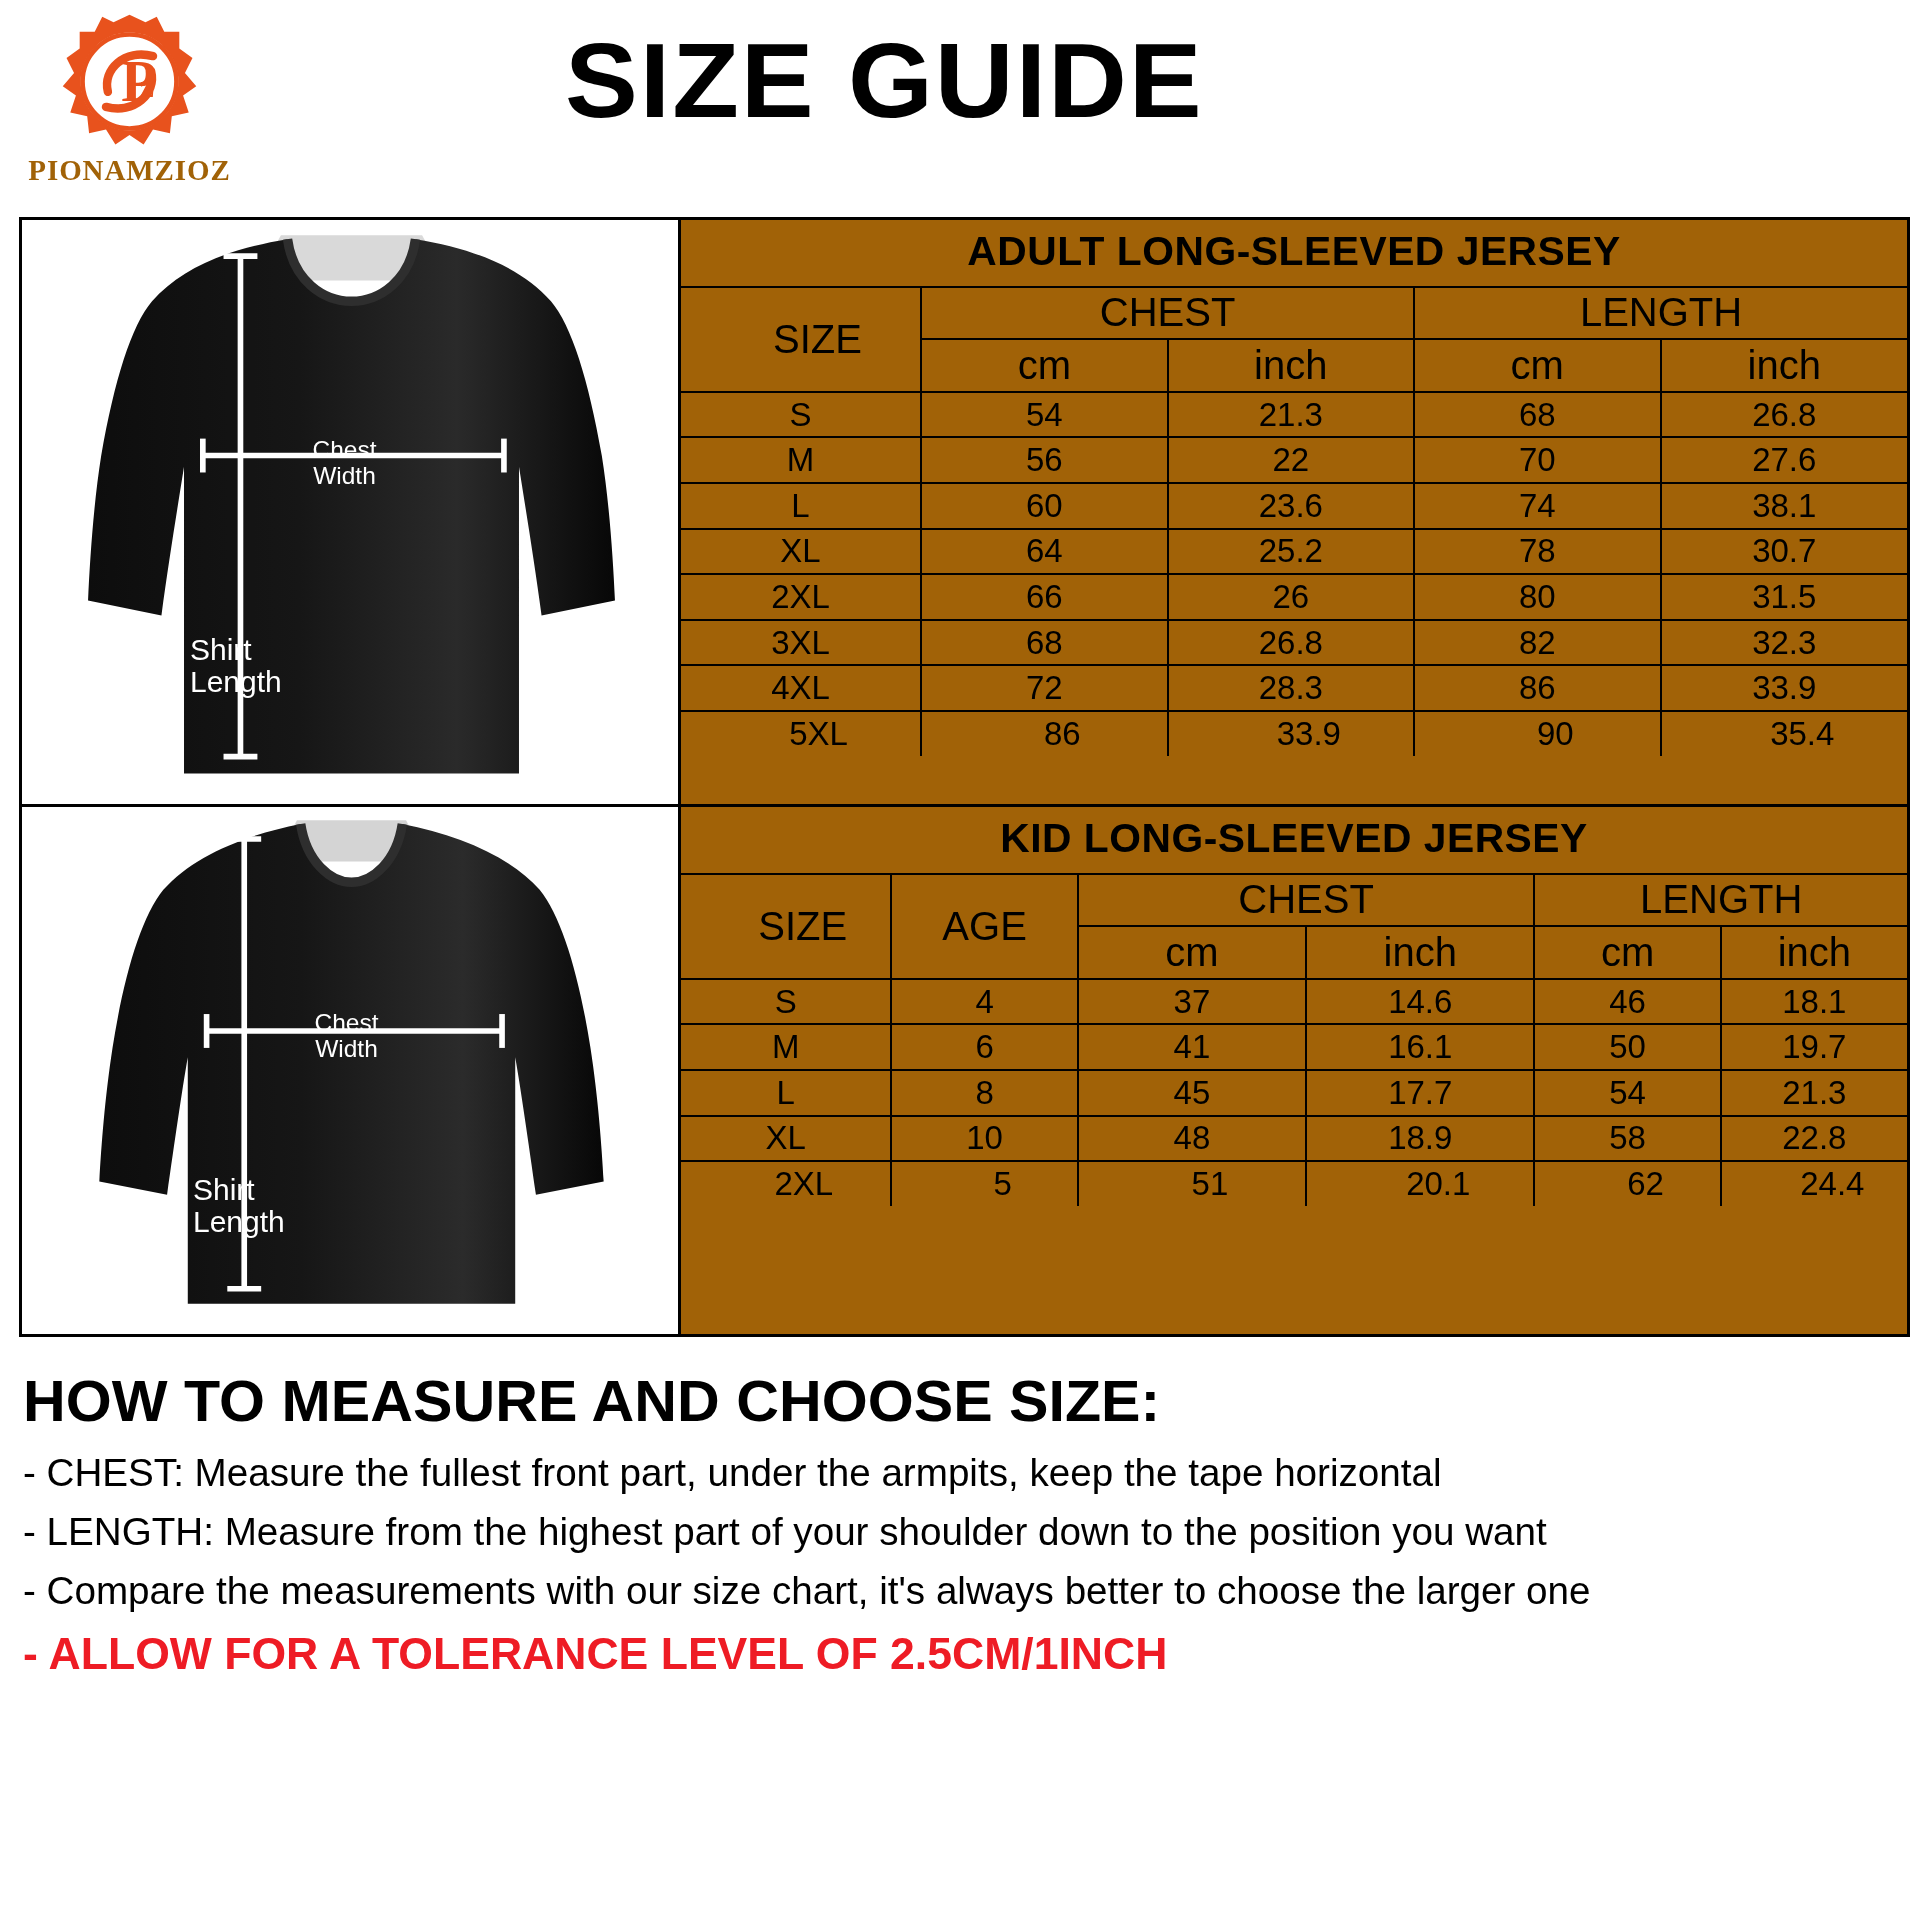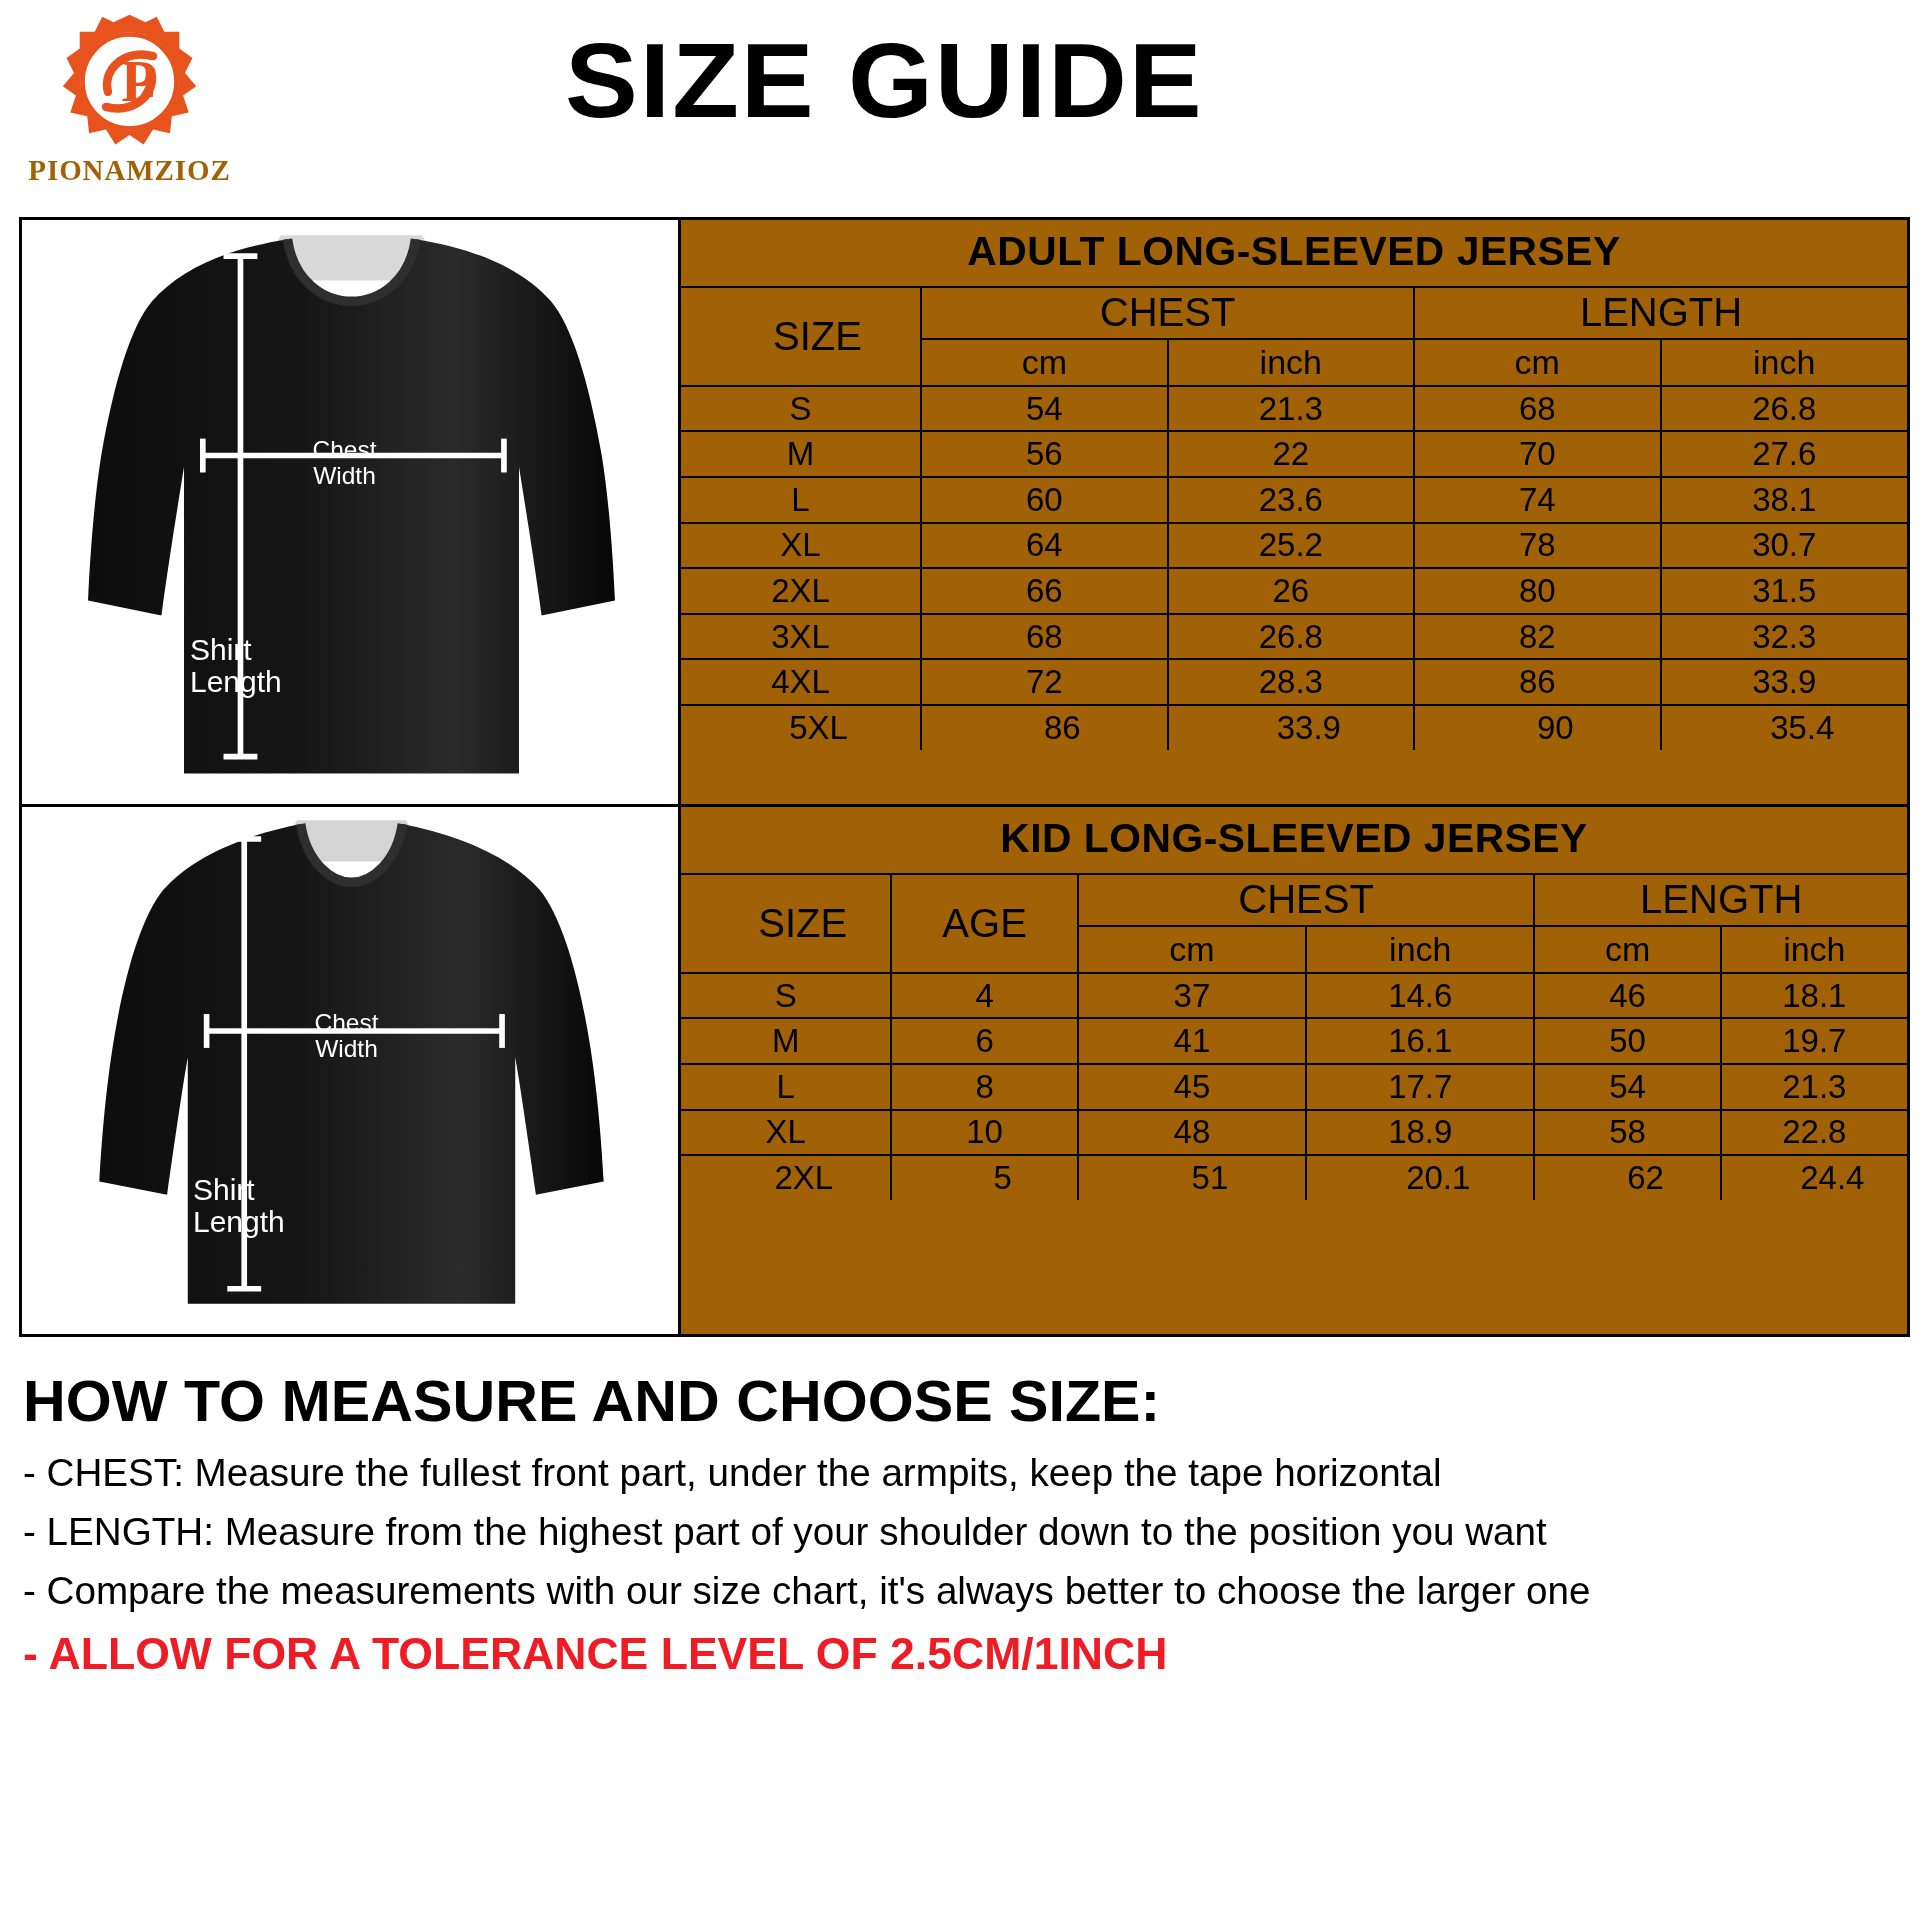--- a/index.html
+++ b/index.html
@@ -118,21 +118,21 @@
     font-weight: normal;
   }
   table.size-table th.big {
     font-size: 40px;
   }
   table.size-table th.hdr-size,
   table.size-table th.hdr-age {
     font-size: 40px;
   }
   table.size-table tr.unit-row th {
-    font-size: 34px;
+    font-size: 40px;
   }
   table.size-table tr:first-child th:first-child {
     border-left: none;
     padding-left: 34px;
   }
   table.size-table th:first-child,
   table.size-table td:first-child {
     border-left: none;
   }
   table.size-table th:last-child,

